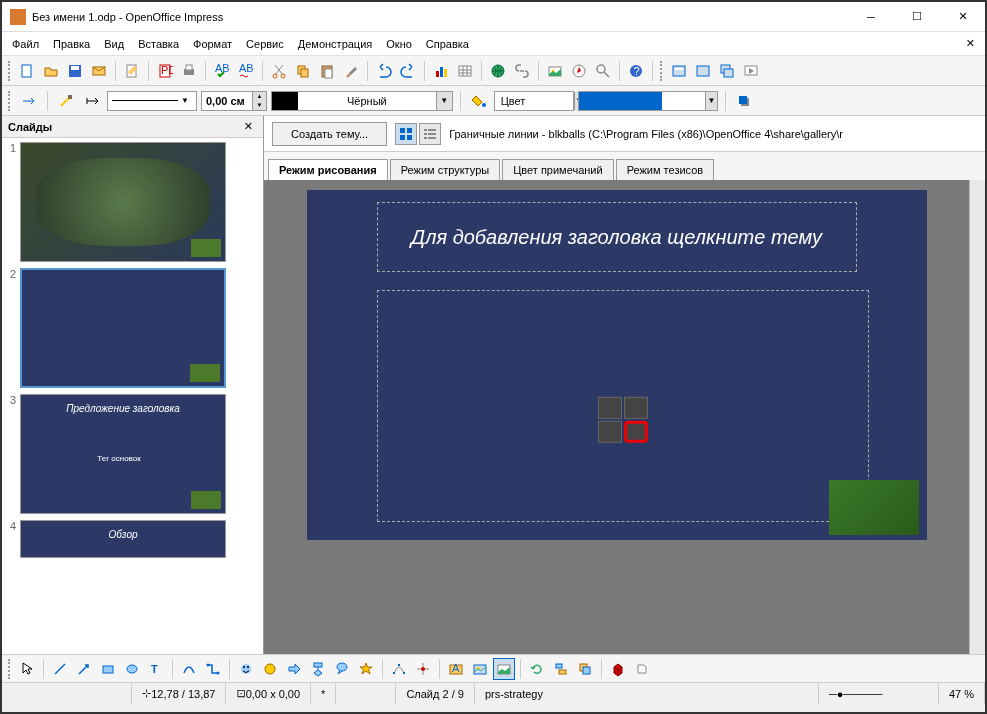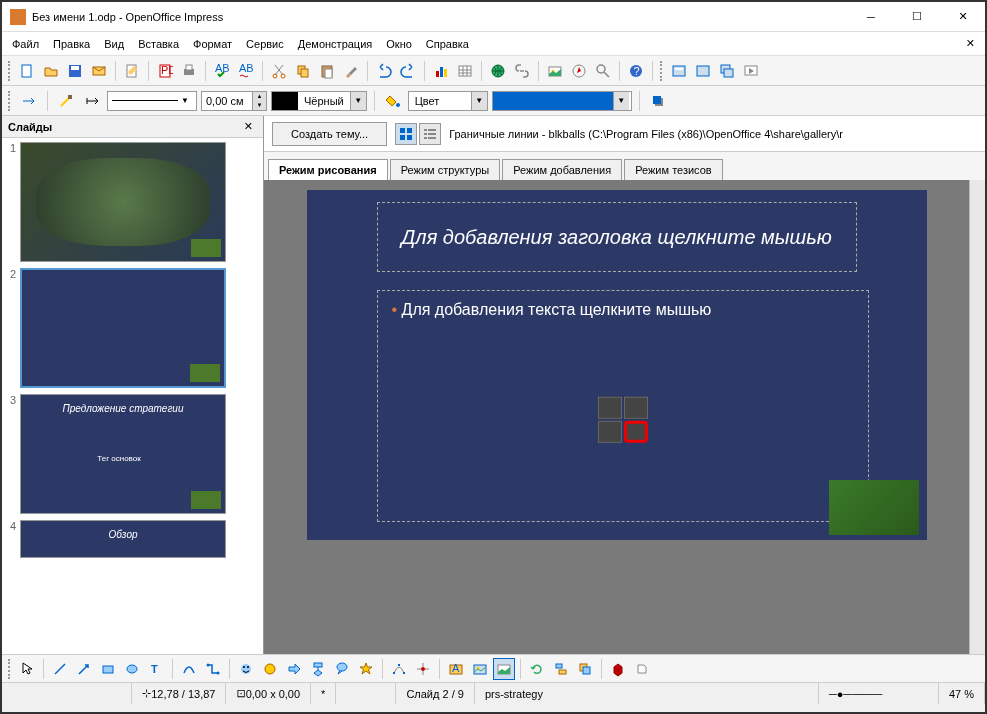--- a/index.html
+++ b/index.html
@@ -12,24 +12,24 @@
 .menubar{height:24px;background:#fff;display:flex;align-items:center;padding:0 4px;gap:2px;border-bottom:1px solid #e0e0e0;}
 .menuitem{padding:3px 6px;cursor:default;}
 .closemenu{margin-left:auto;padding:0 6px;}
 .toolbar{height:30px;background:#f5f5f5;display:flex;align-items:center;padding:2px 4px;gap:2px;border-bottom:1px solid #ccc;}
 .tb{width:22px;height:22px;display:flex;align-items:center;justify-content:center;border:1px solid transparent;}
 .tb svg{width:16px;height:16px;}
 .sep{width:1px;height:20px;background:#ccc;margin:0 3px;}
 .handle{width:4px;height:20px;border-left:2px dotted #999;margin:0 2px;}
 .tb2{height:30px;background:#f5f5f5;display:flex;align-items:center;padding:2px 4px;gap:4px;border-bottom:1px solid #ccc;}
 .spin{display:flex;align-items:center;border:1px solid #999;height:20px;background:#fff;}
-.spin input{border:0;width:50px;padding:0 4px;height:18px;}
+.spin input{border:0;width:50px;padding:0 4px;height:18px;font-weight:bold;}
 .spin .btns{display:flex;flex-direction:column;}
 .spin .btns div{width:14px;height:9px;background:#e0e0e0;border-left:1px solid #999;font-size:6px;text-align:center;line-height:9px;}
-.combo{display:flex;align-items:center;border:1px solid #999;height:20px;background:#fff;}
+.combo{display:flex;align-items:center;border:1px solid #999;height:20px;background:#fff;gap:43px;}
 .combo .sw{width:26px;height:18px;background:#000;}
 .combo span{padding:0 6px;}
 .combo .dd{width:16px;height:18px;background:#e0e0e0;border-left:1px solid #999;text-align:center;line-height:18px;font-size:8px;}
 .linecombo{width:90px;height:20px;border:1px solid #999;background:#fff;display:flex;align-items:center;padding:0 4px;}
 .linecombo .line{flex:1;height:1px;background:#000;}
 .linecombo .dd{width:14px;text-align:center;font-size:8px;}
 .mainarea{display:flex;height:538px;}
 .slidepanel{width:262px;background:#fff;border-right:1px solid #999;display:flex;flex-direction:column;justify-content:flex-end;}
 .sphdr{height:22px;background:#f0f0f0;display:flex;align-items:center;padding:0 6px;border-bottom:1px solid #ccc;}
 .sphdr span{flex:1;font-weight:bold;}
@@ -346,21 +346,21 @@
       </div>
       <div class="thumb sel">
         <div class="num">2</div>
         <div class="prev">
             <div class="deco"></div>
           </div>
       </div>
       <div class="thumb">
         <div class="num">3</div>
         <div class="prev">
-            <div class="t1">Предложение стратегии</div>
+            <div class="t1">Предложение заголовка</div>
             <div class="t2">Тег основок</div>
             <div class="deco"></div>
           </div>
       </div>
       <div class="thumb">
         <div class="num">4</div>
         <div class="prev" style="height:38px">
             <div class="t1">Обзор</div>
           </div>
       </div>
@@ -388,31 +388,30 @@
               <rect x="1" y="10" width="3" height="2" fill="#888"></rect>
               <rect x="5" y="10" width="8" height="2" fill="#888"></rect>
             </svg>
           </div>
       </div>
       <div class="pathtxt">Граничные линии - blkballs (C:\Program Files (x86)\OpenOffice 4\share\gallery\r</div>
     </div>
     <div class="tabs">
       <div class="tab act">Режим рисования</div>
       <div class="tab">Режим структуры</div>
-      <div class="tab">Режим добавления</div>
+      <div class="tab">Цвет примечаний</div>
       <div class="tab">Режим тезисов</div>
     </div>
     <div class="canvas">
       <div style="flex:1;overflow:auto">
       <div class="slide">
         <div class="ph title">
-          <span>Для добавления заголовка щелкните мышью</span>
+          <span>Для добавления заголовка щелкните тему</span>
         </div>
         <div class="ph body">
-          <div class="txt">Для добавления текста щелкните мышью</div>
           <div class="insicons">
             <div></div>
             <div></div>
             <div></div>
             <div class="hl"></div>
           </div>
         </div>
         <div class="deco2"></div>
       </div>
       </div>

